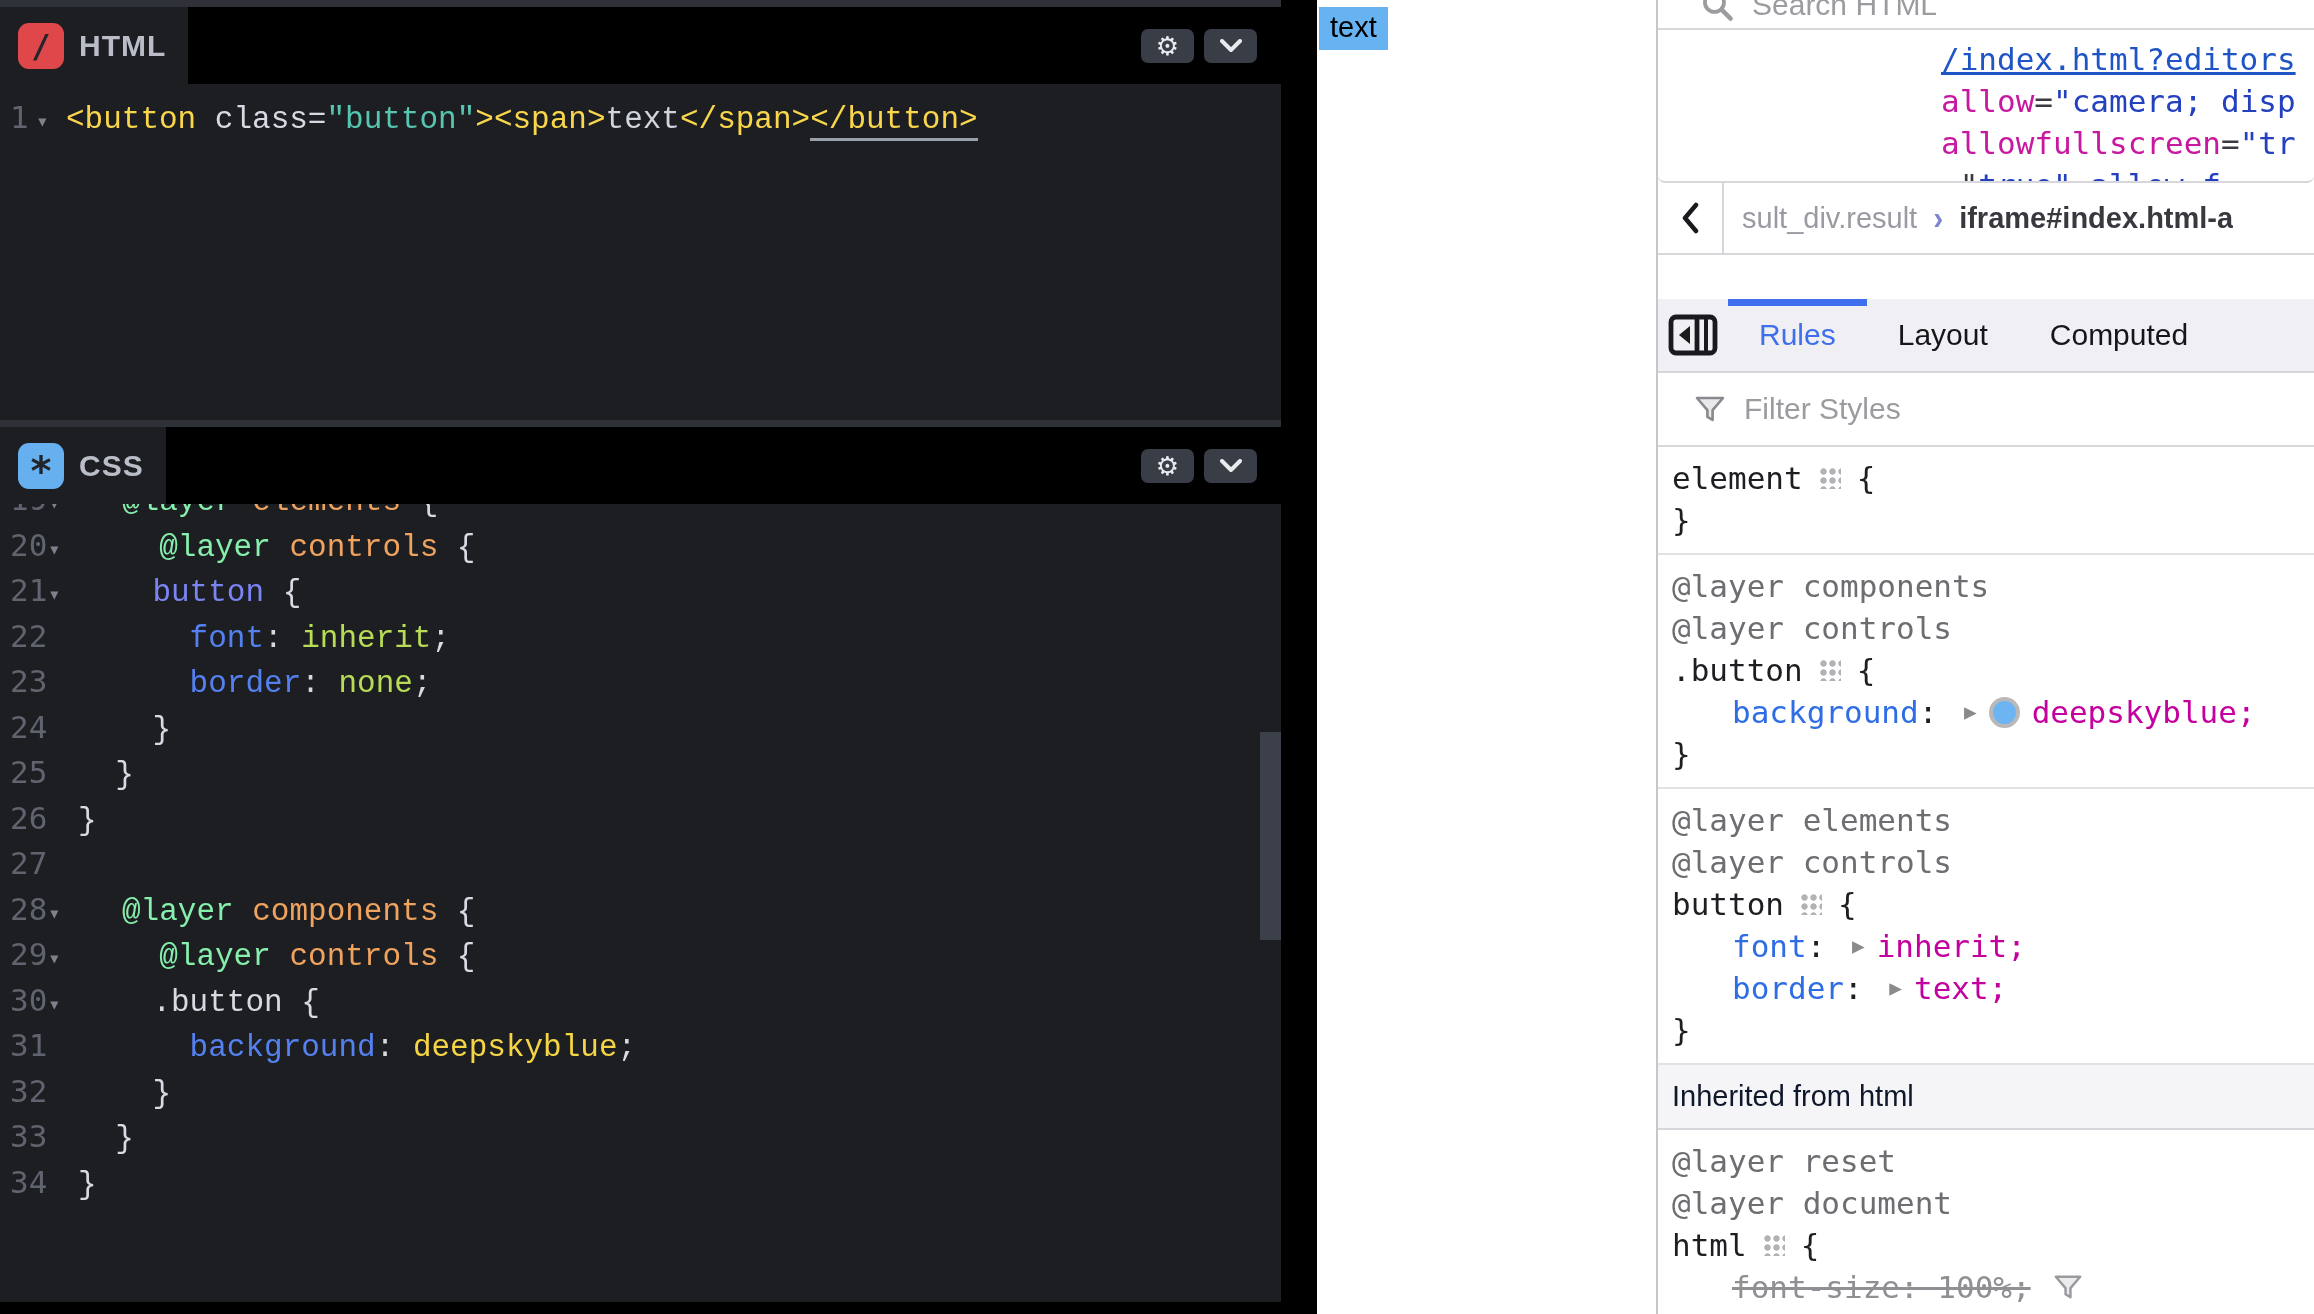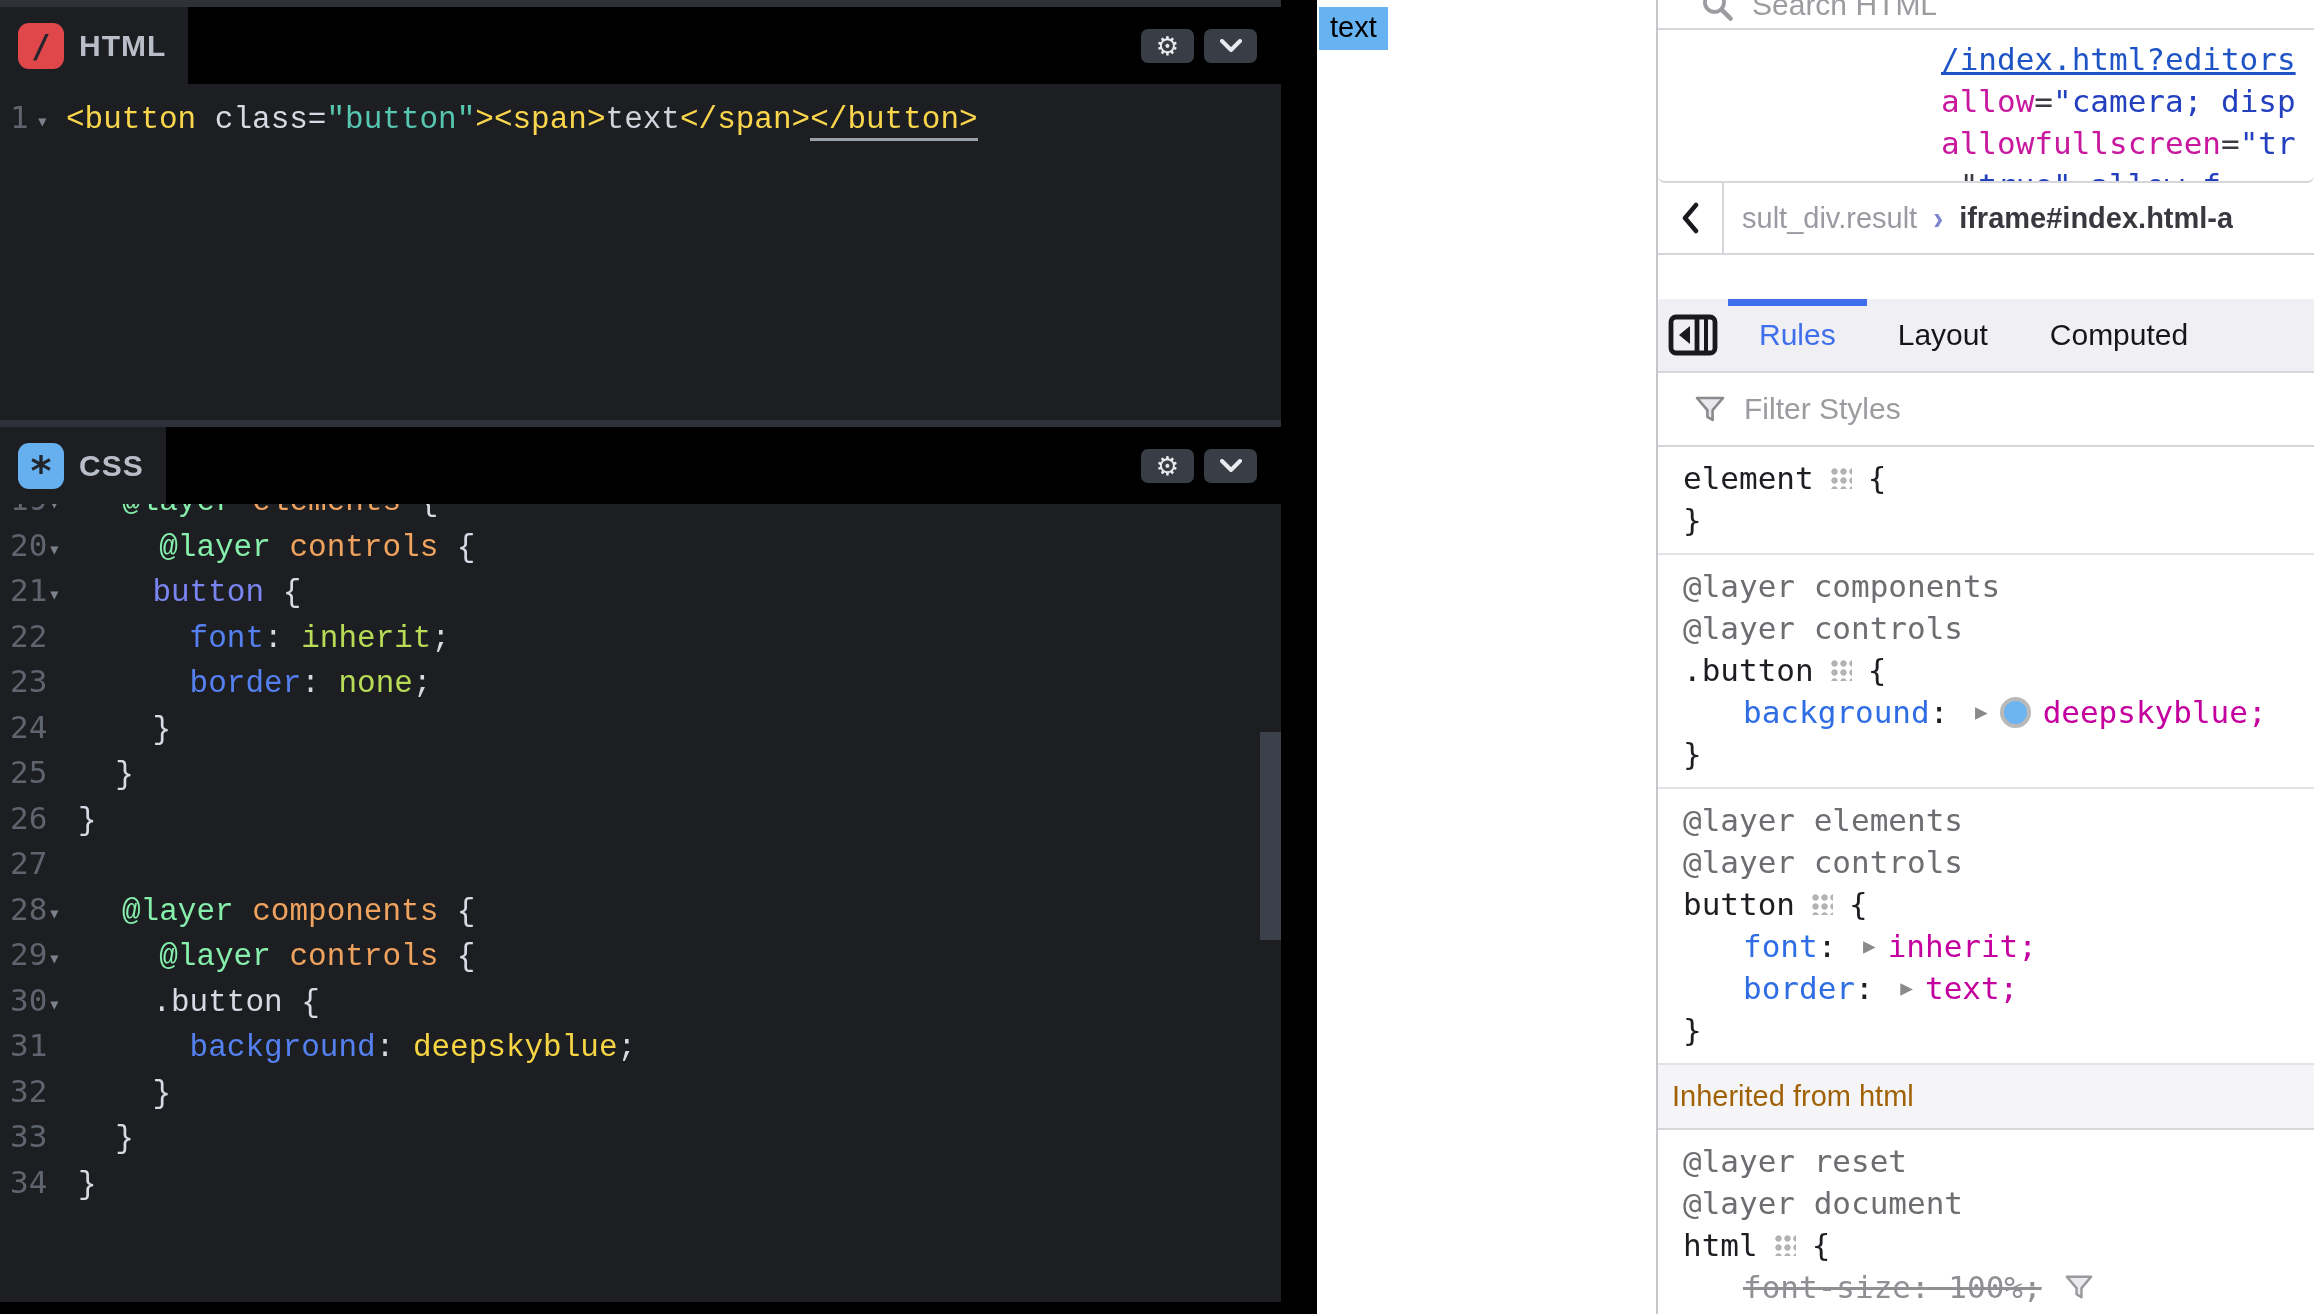--- a/index.html
+++ b/index.html
@@ -87,40 +87,40 @@
   .dock-btn { width:70px; display:flex; align-items:center; justify-content:center; cursor:pointer; }
   .dt-tab { position:relative; display:flex; align-items:center; padding:0 31px;
             font-size:30px; color:#16161a; cursor:pointer; }
   .dt-tab.active { color:#3f6fec; }
   .dt-tab.active::before { content:""; position:absolute; left:0; top:0; right:0; height:7px; background:#3f6fec; }
 
   .dt-filter { height:74px; border-bottom:2px solid #d7d7db; display:flex; align-items:center;
                gap:18px; padding-left:36px; color:#9b9ba0; font-size:30px; }
 
   .dt-rules { font-family:"DejaVu Sans Mono", monospace; font-size:31px; color:#1d1d22; }
-  .rblock { border-bottom:2px solid #e2e2e6; padding:10px 0 12px 25px; }
+  .rblock { border-bottom:2px solid #e2e2e6; padding:10px 0 12px 14px; }
   .rline { height:42px; line-height:42px; display:flex; align-items:center; white-space:pre; }
   .r-layer { color:#6d6d72; }
   .r-sel   { color:#1d1d22; }
   .r-brace { color:#1d1d22; }
   .r-propline { padding-left:60px; }
   .r-prop  { color:#2f6de5; }
   .r-colon { color:#1d1d22; }
   .r-arrow { color:#8a8a8a; font-size:21px; margin:0 12px 0 8px; }
   .r-value { color:#c4009e; }
   .struck  { color:#8f8f94; text-decoration:line-through; }
   .swatch  { display:inline-block; width:31px; height:31px; border-radius:50%;
              border:4px solid #b9b9b9; margin-right:12px; vertical-align:-6px; cursor:pointer; }
   .dots-icon { display:inline-block; width:22px; height:22px; margin-left:16px; cursor:pointer;
                background-image:radial-gradient(circle,#b3b3b7 2.8px,transparent 3.6px);
                background-size:9px 9px; background-position:0 0; }
   .sel-gap { width:16px; display:inline-block; }
   .funnel-inline { margin-left:22px; vertical-align:-4px; cursor:pointer; }
   .dt-section { background:#f5f5f7; border-bottom:2px solid #d7d7db; padding:15px 0 15px 14px;
-                font-family:"Liberation Sans",sans-serif; font-size:29px; color:#a16207; }
+                font-family:"Liberation Sans",sans-serif; font-size:29px; color:#0f172a; }
 </style>
 </head>
 <body>
 
 <div class="stage">
 
   <div class="editors">
 
     <section class="panel panel-html">
       <div class="panel-topline"></div>

